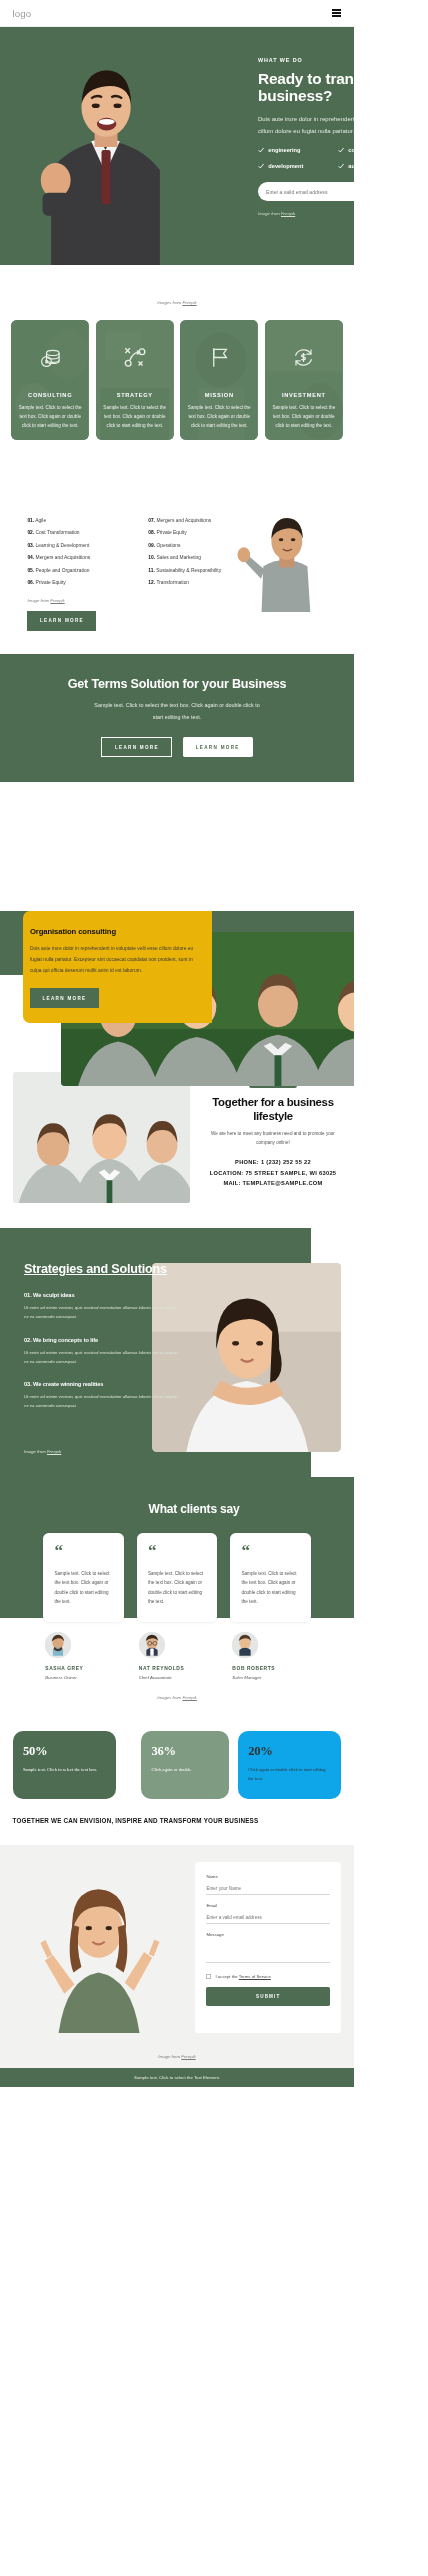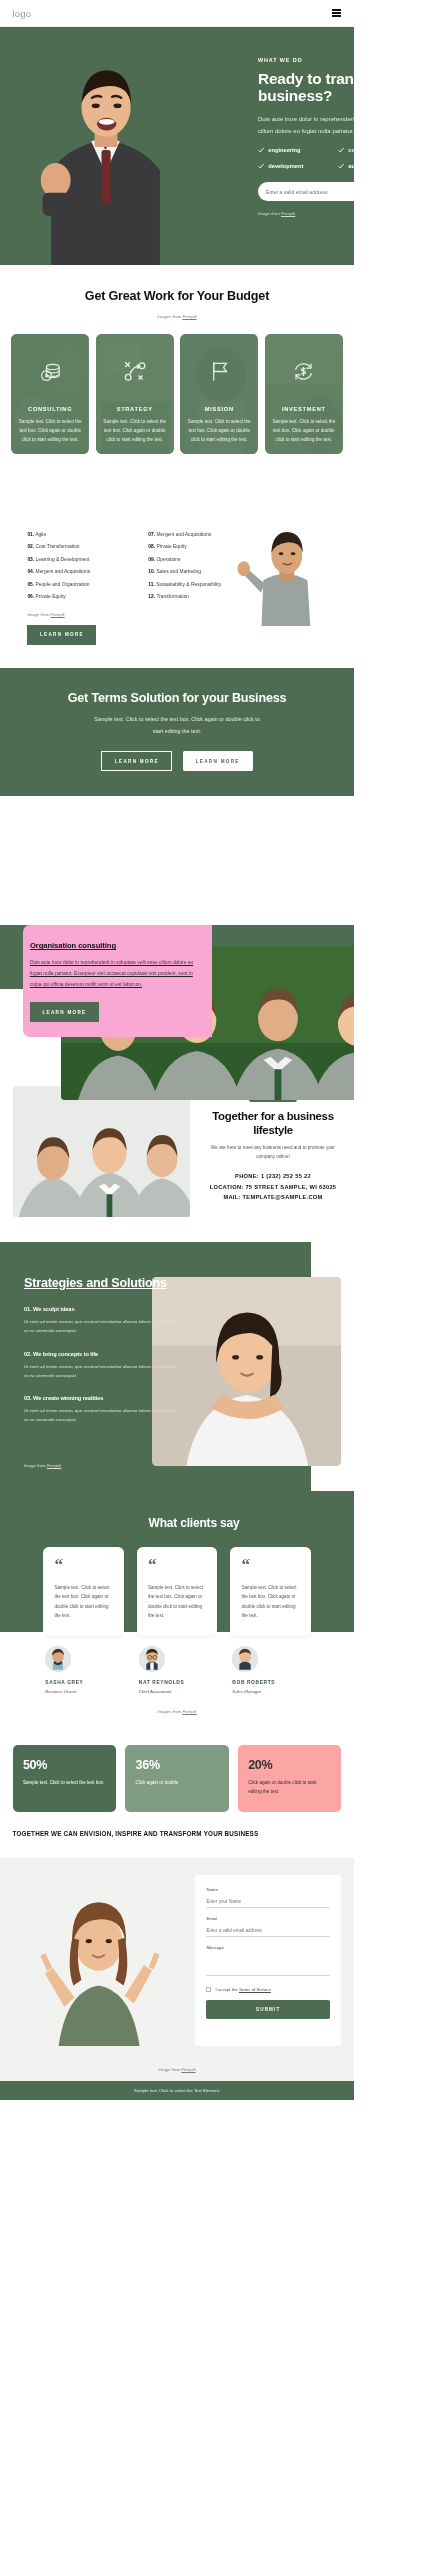--- a/index.html
+++ b/index.html
@@ -153,21 +153,21 @@
 
   
   .org { position: relative; background: #fff; padding-bottom: 25px; }
   .org-green { position: absolute; left: 0; top: 0; width: 100%; height: 64px; background: #4e6c51; }
   .org-photo {
     position: absolute; left: 61px; top: 20.6px; width: 354px; height: 154px;
     border-radius: 3.4px; overflow: hidden;
   }
   .org-card {
     position: relative; margin: 129px 0 0 23px; width: 189px;
-    background: #f9a8d4; border-radius: 6.9px 0 0 6.9px; padding: 16px 15px 15px 6.9px; text-decoration: underline;
+    background: #eab308; border-radius: 6.9px 0 0 6.9px; padding: 16px 15px 15px 6.9px;
   }
   .org-card h3 { font-size: 7.7px; font-weight: 700; letter-spacing: -0.1px; color: #111; }
   .org-card p { font-size: 4.9px; line-height: 2.2; color: #3c3c3c; margin: 8px 0 11.4px; }
 
   
   .contacts { display: flex; padding: 24px 12.6px 25px; gap: 15px; align-items: flex-start; }
   .contacts-photo { width: 177px; height: 131px; border-radius: 2.3px; overflow: hidden; flex: none; }
   .contacts-copy { flex: 1; text-align: center; padding-top: 2.3px; }
   .pill {
     display: inline-block; background: #4e6c51; color: #fff; border-radius: 2.3px;
@@ -203,26 +203,26 @@
   .testi-person { text-align: left; padding: 0 0 0 2.3px; margin-top: 10.3px; }
   .avatar {
     width: 26px; height: 26px; border-radius: 50%; overflow: hidden; background: #e3e6e4;
     margin-bottom: 7.4px;
   }
   .testi-person .nm { font-size: 4.9px; font-weight: 700; letter-spacing: 0.6px; color: #3c5640; }
   .testi-person .rl { font-size: 4.3px; font-style: italic; color: #555; margin-top: 4px; }
 
   
   .stats { display: grid; grid-template-columns: repeat(3,1fr); gap: 9.1px; padding: 5.7px 12.6px 0; }
-  .stat { border-radius: 5px; padding: 12.6px 10.3px 15px; min-height: 59px; }
+  .stat { border-radius: 10px; padding: 12.6px 10.3px 15px; min-height: 59px; font-family: Liberation Serif, serif; }
   .stat .num { font-size: 12.6px; font-weight: 700; letter-spacing: -0.3px; margin-bottom: 6.9px; }
   .stat .txt { font-size: 4.6px; line-height: 1.95; }
   .s1 { background: #4e6c51; color: #fff; }
-  .s2 { background: #7f9b82; color: #fff; }
-  .s3 { background: #fca5a5; color: #333; }
+  .s2 { background: #7f9b82; color: #fff; margin-left: 16px; }
+  .s3 { background: #0ea5e9; color: #333; }
   .tagline {
     font-size: 6.3px; font-weight: 700; letter-spacing: 0.2px; line-height: 1.75;
     padding: 16px 12.6px 19.4px; color: #111;
   }
 
   
   .formsec { position: relative; background: #f2f2f0; padding: 17px 12.6px 19.4px; display: flex; gap: 11.4px; }
   .form-photo { width: 171px; height: 171px; flex: none; overflow: hidden; border-radius: 1.7px; }
   .formbox { flex: 1; background: #fff; border-radius: 3.4px; padding: 11.4px 11.4px 12.6px; }
   .fld { margin-bottom: 8px; }
@@ -329,21 +329,20 @@
         <input type="text" placeholder="Enter a valid email address" style="">
         <button>GET STARTED</button>
       </div>
       <div class="credit">
         <span>Image from </span><u>Freepik</u>
       </div>
     </div>
   </div>
 
   <div class="section-white" style="padding:24px 0 25px;">
-    <div class="sec-title">Get Great Work for Your Budget</div>
     <div class="credit-center" style="margin:11.4px 0 15px;">
       <span>Images from </span><u>Freepik</u>
     </div>
     <div class="cards">
 
       <div class="card">
         <div class="bg">
           <svg class="ph" viewBox="0 0 170 210" preserveAspectRatio="none">
               <rect width="170" height="210" fill="#6f8a6d"></rect>
               <circle cx="50" cy="150" r="40" fill="#89a085"></circle>

